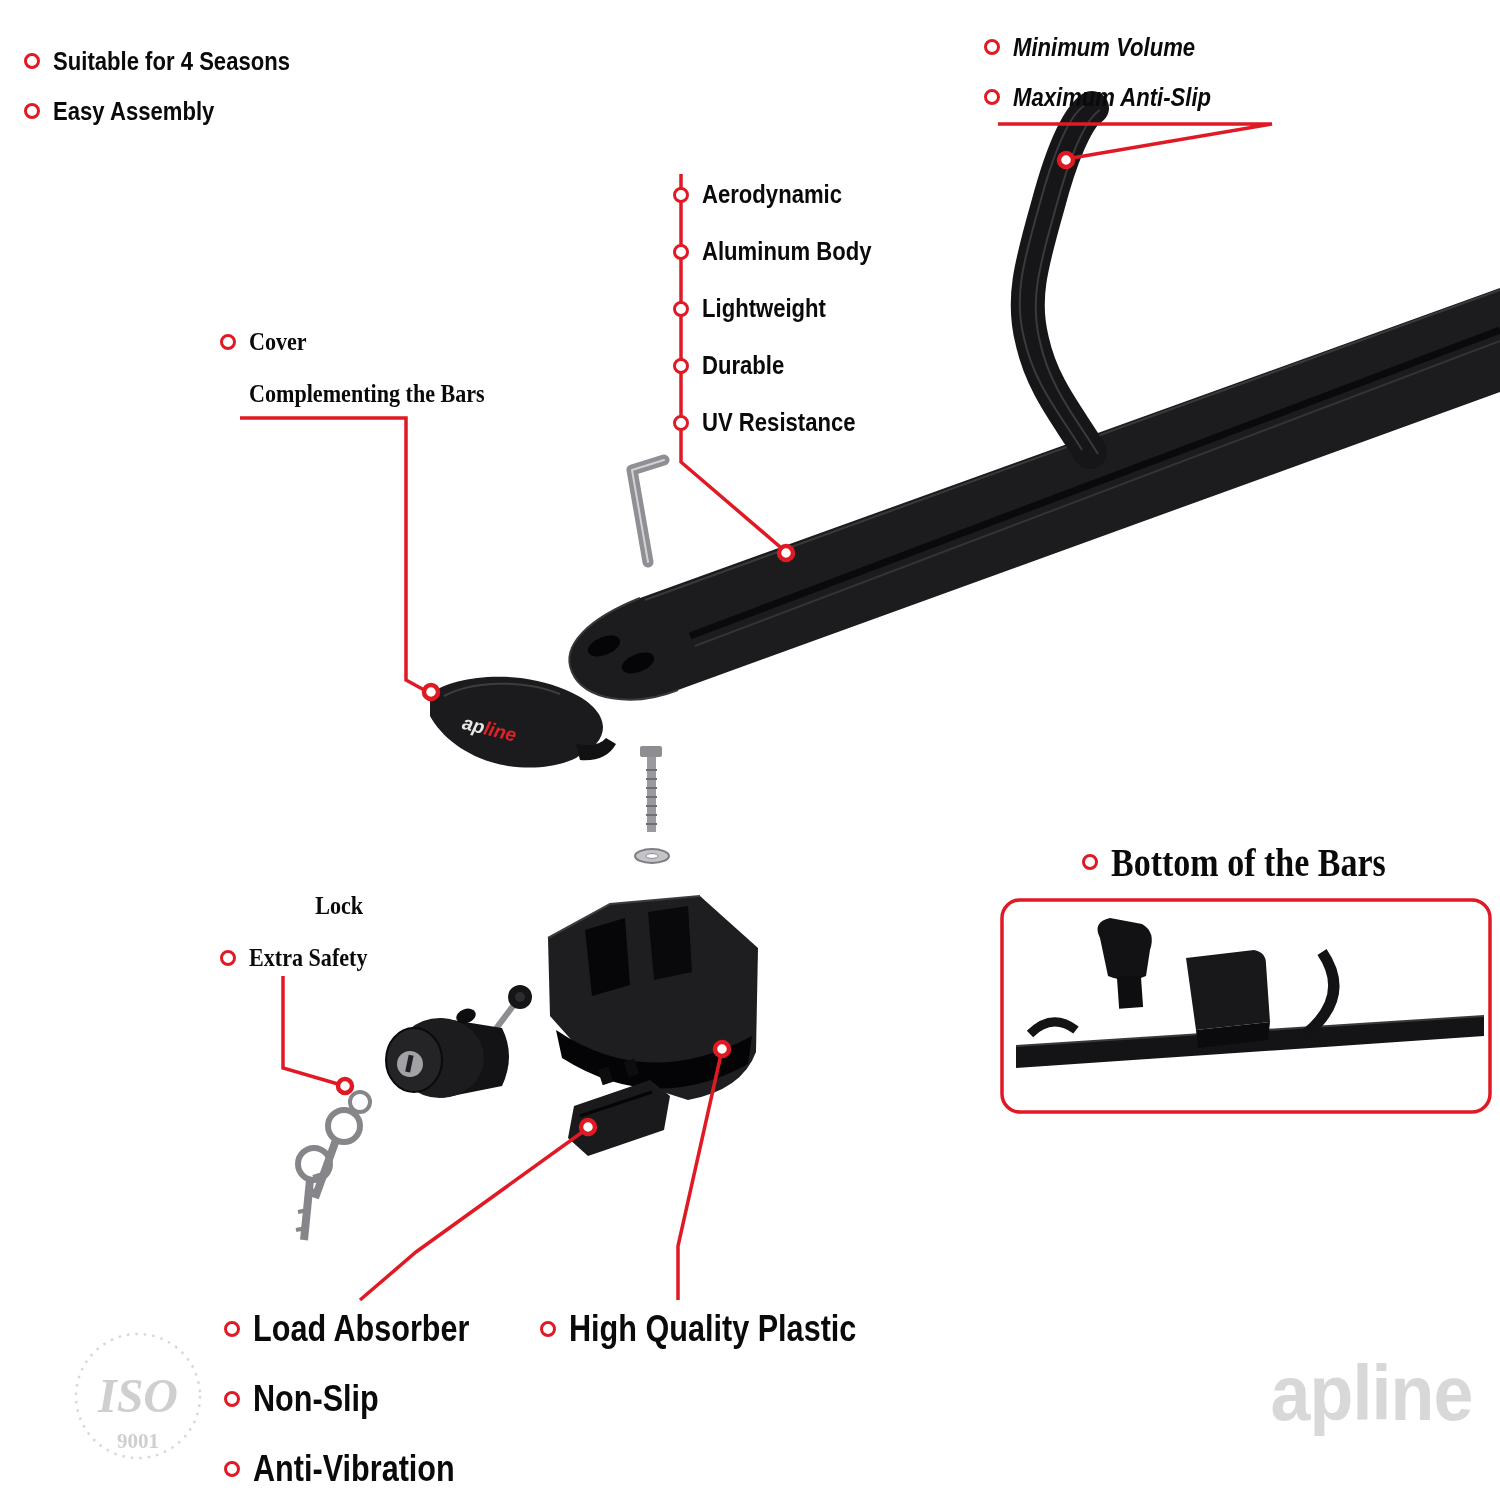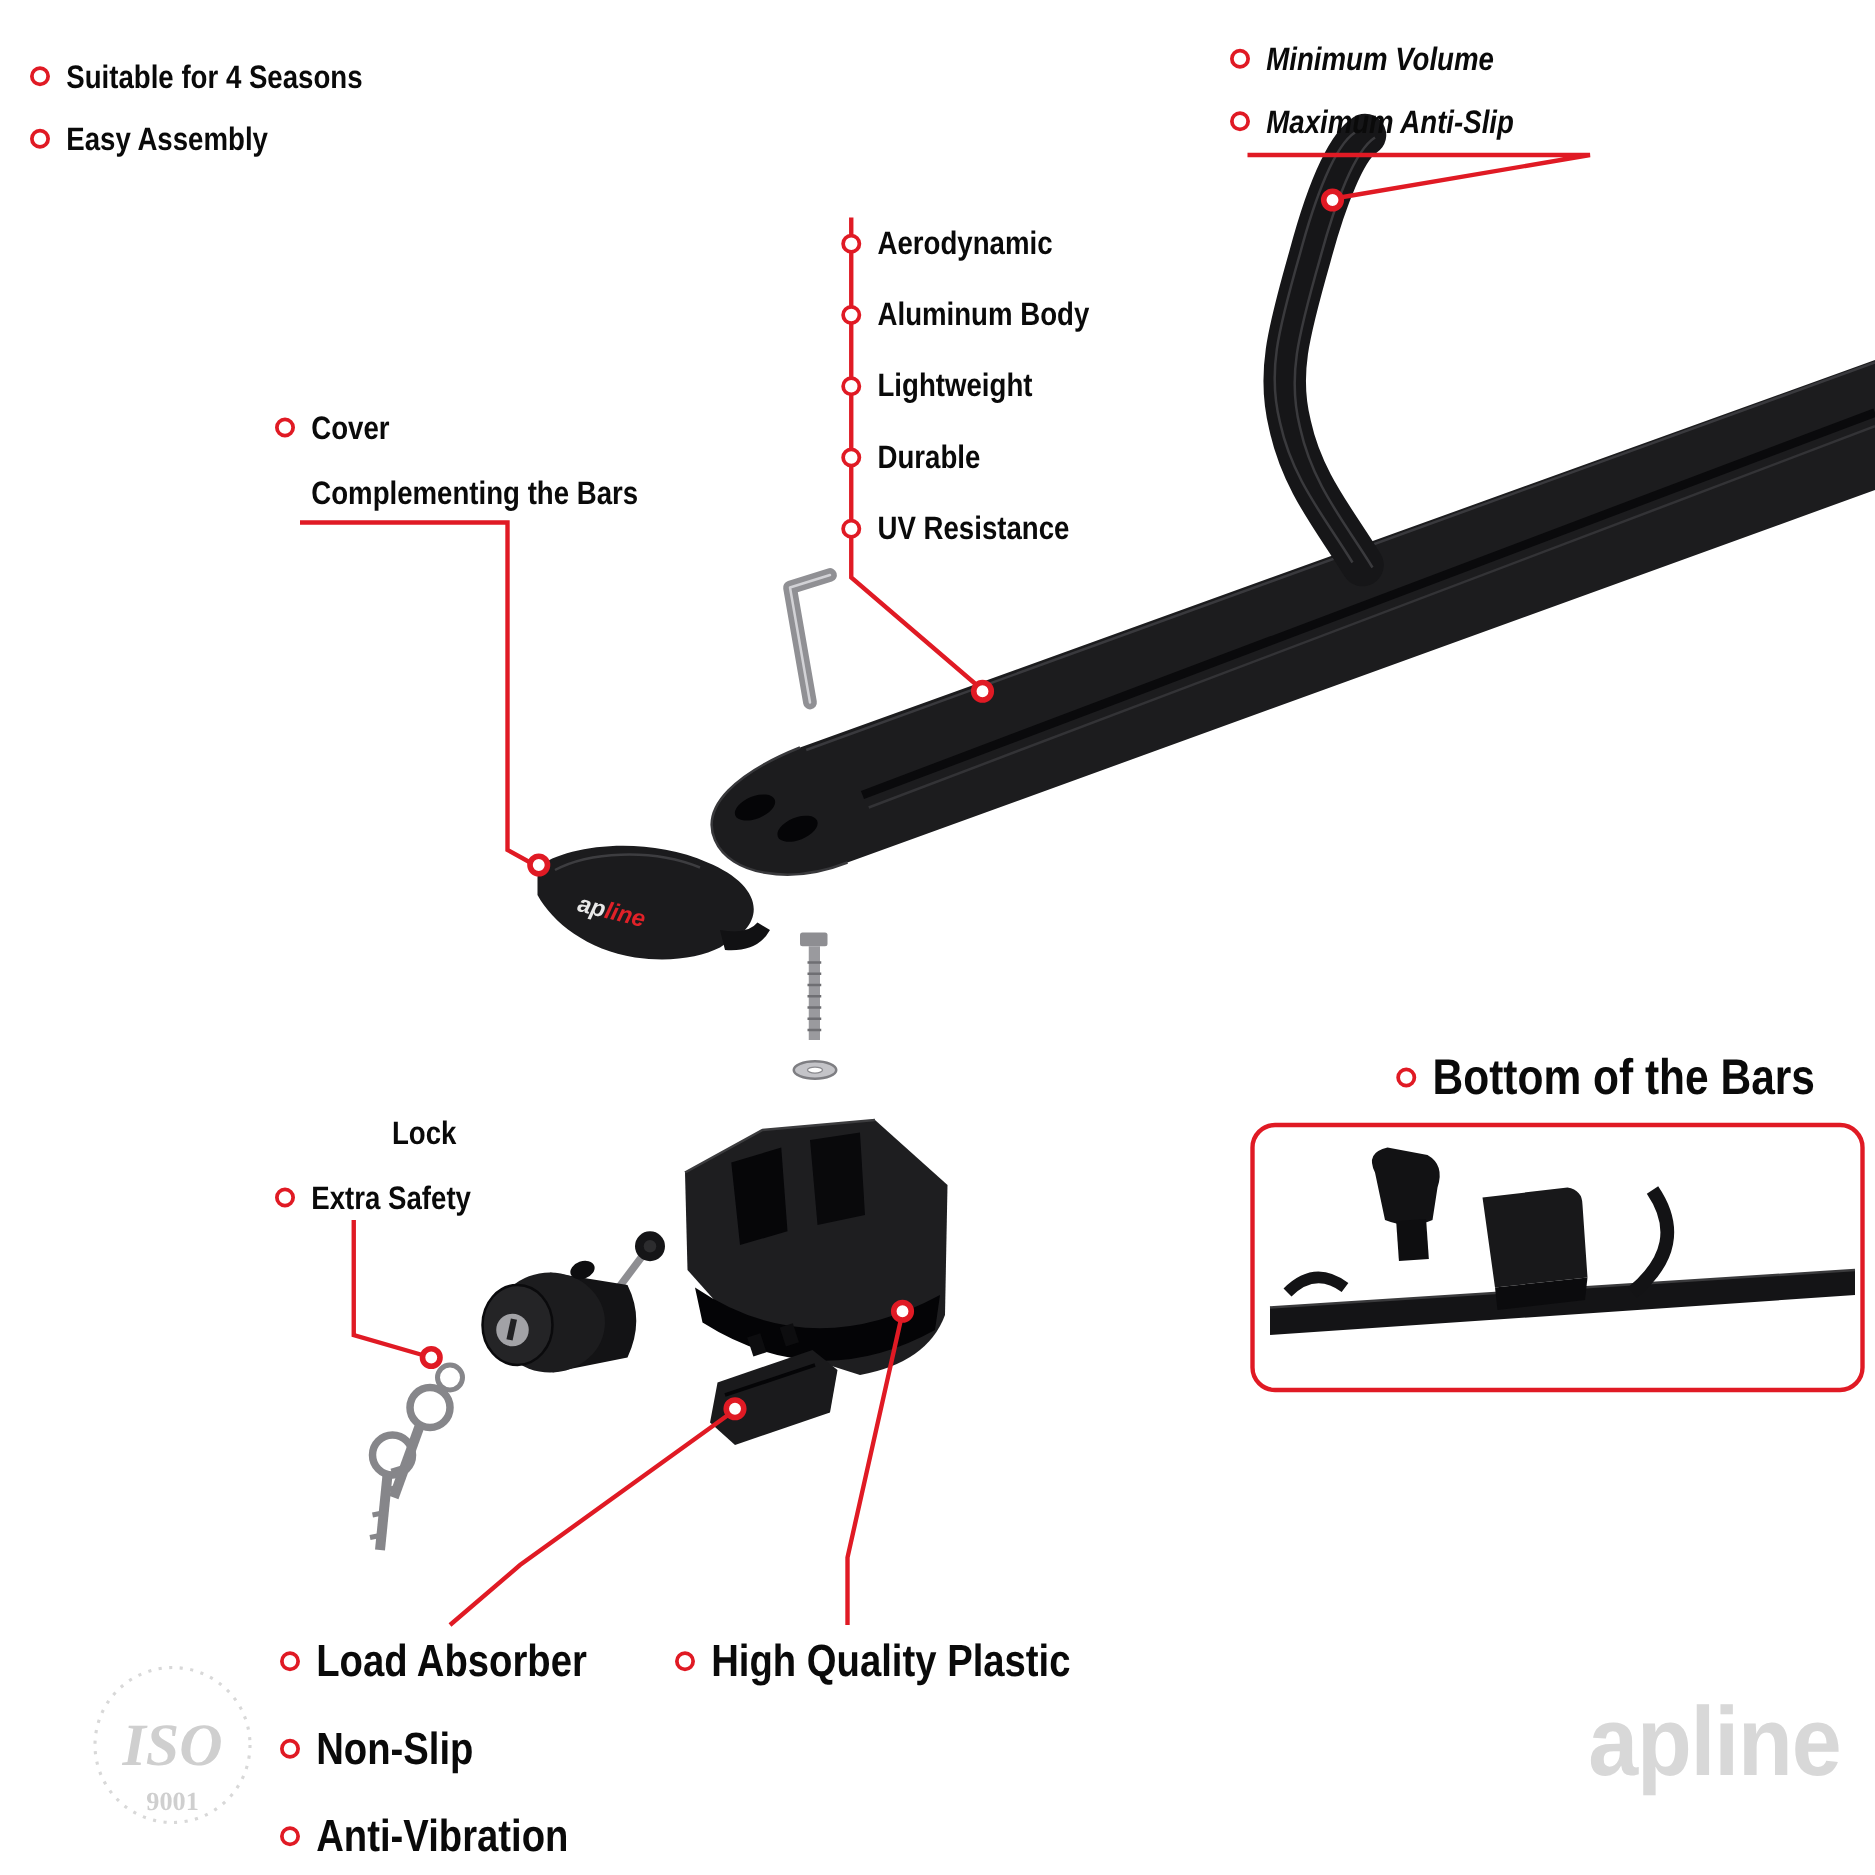--- a/index.html
+++ b/index.html
@@ -16,21 +16,21 @@
     flex:0 0 auto; width:10px; height:10px; border:3px solid var(--red);
     border-radius:50%; background:#fff; margin-right:13px;
   }
   .ct {
     display:inline-block; transform:scaleX(.85); transform-origin:left center;
     white-space:nowrap; font-weight:bold;
   }
   .fs34 { font-size:26px; }
   .fs36 { font-size:36px; }
   .fs40 { font-size:40px; }
-  .h50 { height:50px; } .h52 { height:52px; } .h57 { height:57px; } .h70 { height:70px; }
+  .h50 { height:50px; } .h52 { height:52px;font-family:Liberation Serif, serif; } .h57 { height:57px; } .h70 { height:70px; }
   .sub { margin-left:29px; }
   .lock2 { margin-left:29px; width:180px; text-align:center; }
   .lock2 .ct { transform-origin:center center; }
   .brand-watermark {
     position:absolute; z-index:2; right:28px; top:1348px; width:420px;
     text-align:right; font-size:78px; font-weight:bold; color:#d8d8d8;
     letter-spacing:-1px;
   }
   .brand-watermark .ctr {
     display:inline-block; transform:scaleX(.92); transform-origin:right center;
@@ -217,21 +217,21 @@
 <div class="txt fs34" style="left:220px; top:880px;">
   <div class="item h52 lock2" style="display:block; line-height:52px;">
     <span class="ct">Lock</span>
   </div>
   <div class="item h52">
     <span class="bullet"></span>
     <span class="ct">Extra Safety</span>
   </div>
 </div>
 
-<div class="txt fs40" style="left:1117px; top:836px;">
+<div class="txt fs40" style="left:1082px; top:836px;">
   <div class="item h52">
     <span class="bullet"></span>
     <span class="ct">Bottom of the Bars</span>
   </div>
 </div>
 
 <div class="txt fs36" style="left:224px; top:1294px;">
   <div class="item h70">
     <span class="bullet"></span>
     <span class="ct">Load Absorber</span>

